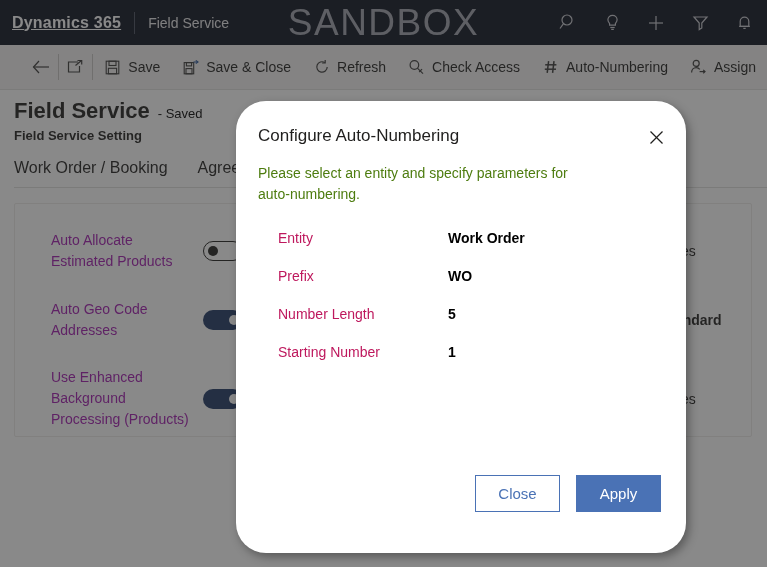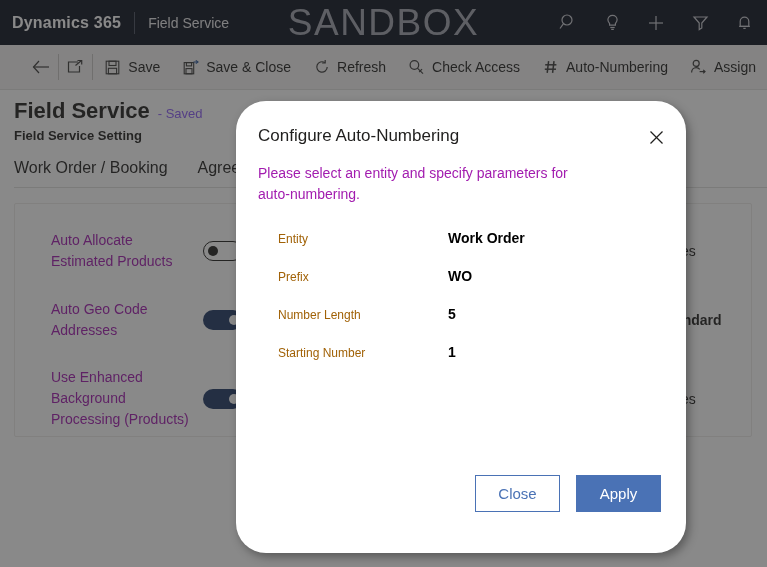--- a/index.html
+++ b/index.html
@@ -25,20 +25,21 @@
     align-items: center;
     box-sizing: border-box;
   }
   .brand {
     color: #ffffff;
     font-size: 16px;
     font-weight: bold;
     margin-left: 12px;
     letter-spacing: 0.2px;
     white-space: nowrap;
+    text-decoration: underline;
   }
   .brand-divider {
     width: 1px;
     height: 22px;
     background: #4a5060;
     margin: 0 13px;
   }
   .app-name {
     color: #e8e8ea;
     font-size: 14px;
@@ -133,21 +134,21 @@
     align-items: baseline;
     gap: 8px;
   }
   .page-title {
     font-size: 22px;
     font-weight: bold;
     color: #201f1e;
   }
   .saved-text {
     font-size: 13px;
-    color: #8b5cf6;
+    color: #000000;
   }
   .subtitle {
     font-size: 13px;
     font-weight: bold;
     color: #201f1e;
     margin-top: 4px;
   }
   .tabs {
     display: flex;
     gap: 30px;
@@ -252,37 +253,37 @@
     display: flex;
     align-items: center;
     justify-content: center;
     cursor: pointer;
   }
   .dlg-desc {
     position: absolute;
     left: 22px; top: 62px;
     width: 345px;
     font-size: 14px;
-    color: #a21caf;
+    color: #4d7c0f;
     line-height: 21px;
   }
   .dlg-fields {
     position: absolute;
     left: 42px; top: 129px;
     width: 380px;
   }
   .fld-row {
     display: flex;
     align-items: baseline;
     height: 38px;
   }
   .fld-label {
     width: 170px;
-    font-size: 12px;
-    color: #a16207;
+    font-size: 14px;
+    color: #be185d;
     flex: 0 0 auto;
   }
   .fld-value {
     font-size: 14px;
     font-weight: bold;
     color: #000000;
   }
   .dlg-actions {
     position: absolute;
     right: 25px; bottom: 41px;

